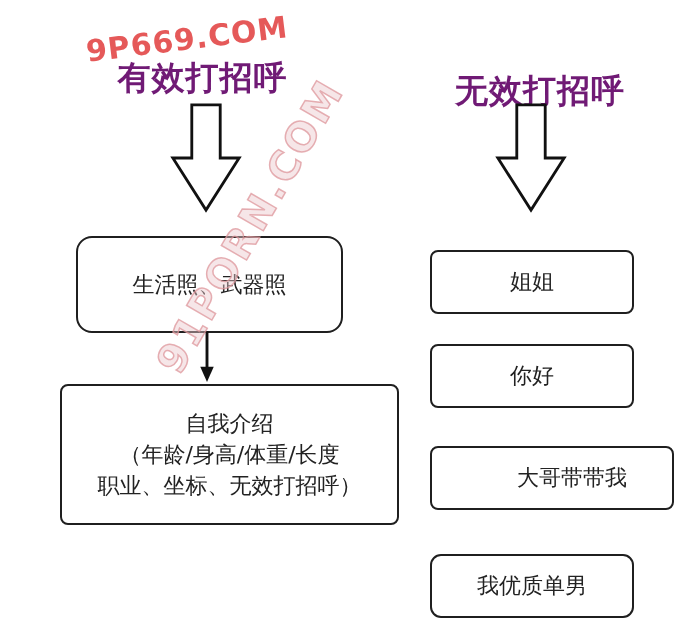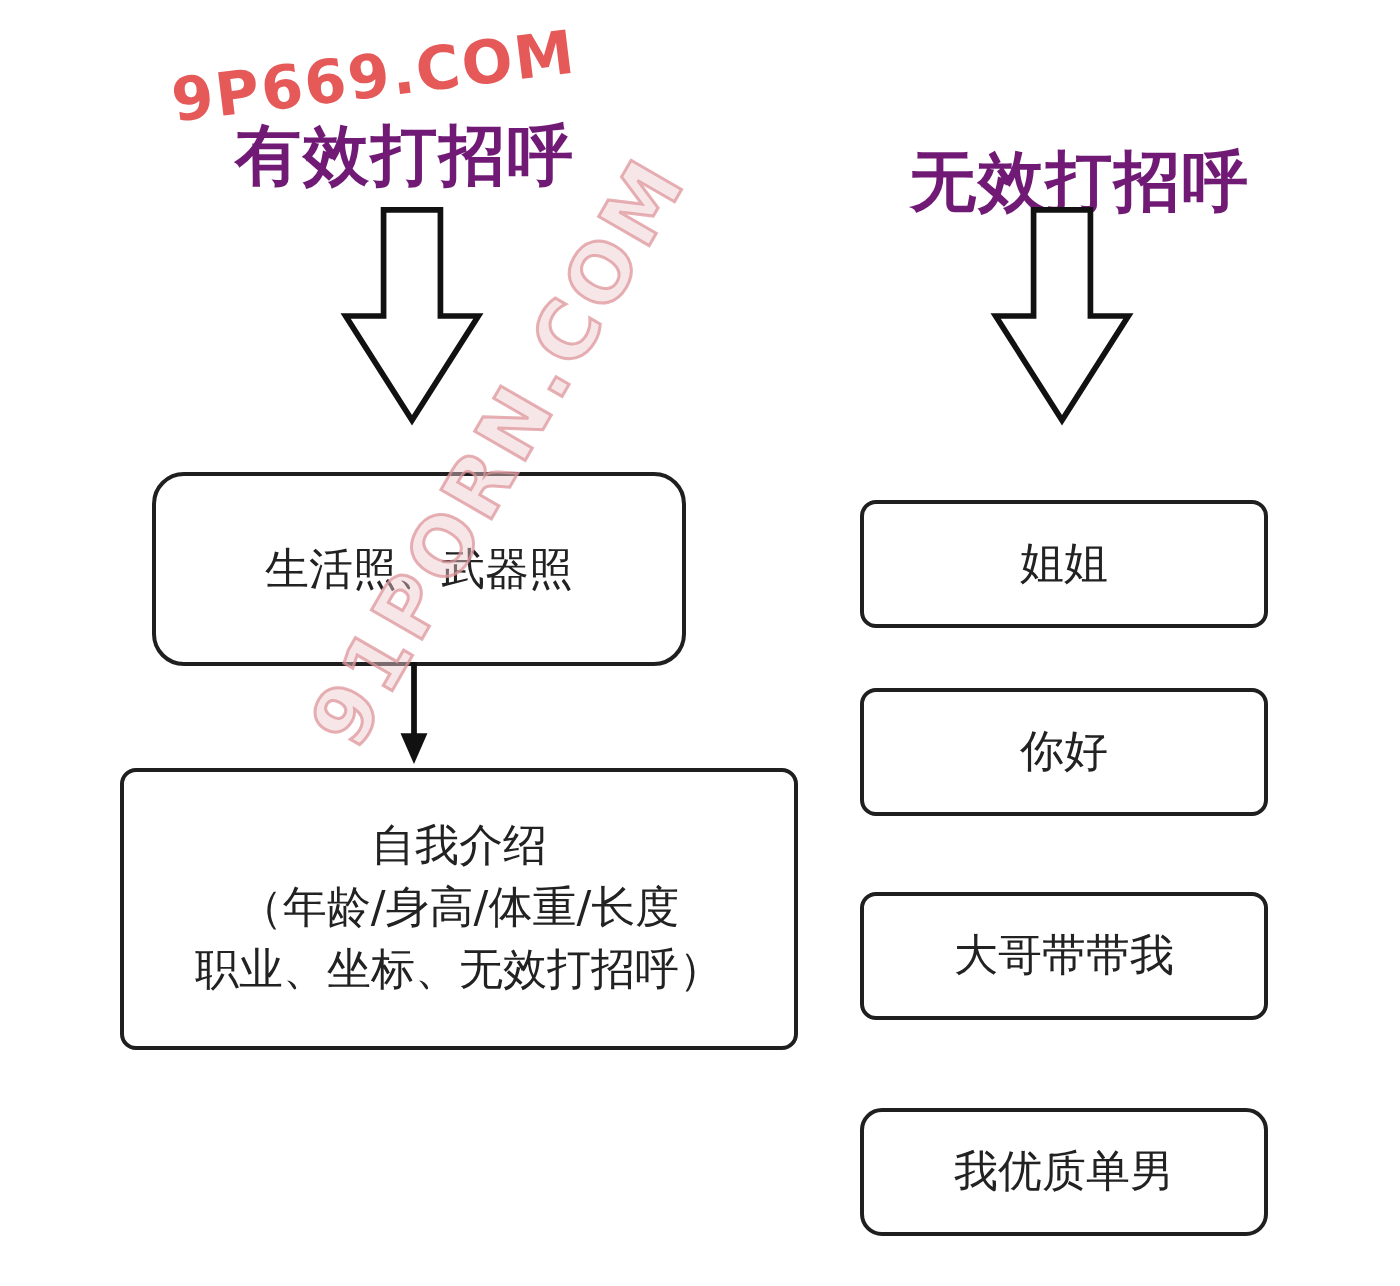--- a/index.html
+++ b/index.html
@@ -103,20 +103,20 @@
     <div>（年龄/身高/体重/长度</div>
     <div>职业、坐标、无效打招呼）</div>
   </div>
 
   <div class="box" style="left:430px;top:250px;width:200px;height:60px;">
     <span>姐姐</span>
   </div>
   <div class="box" style="left:430px;top:344px;width:200px;height:60px;">
     <span>你好</span>
   </div>
-  <div class="box" style="left:430px;top:446px;width:200px;height:60px;">
+  <div class="box" style="left:430px;top:446px;width:200px;height:60px;padding-left:40px;">
     <span>大哥带带我</span>
   </div>
   <div class="box" style="left:430px;top:554px;width:200px;height:60px;border-radius:11px;">
     <span>我优质单男</span>
   </div>
 
 </div>
 
 </body></html>

